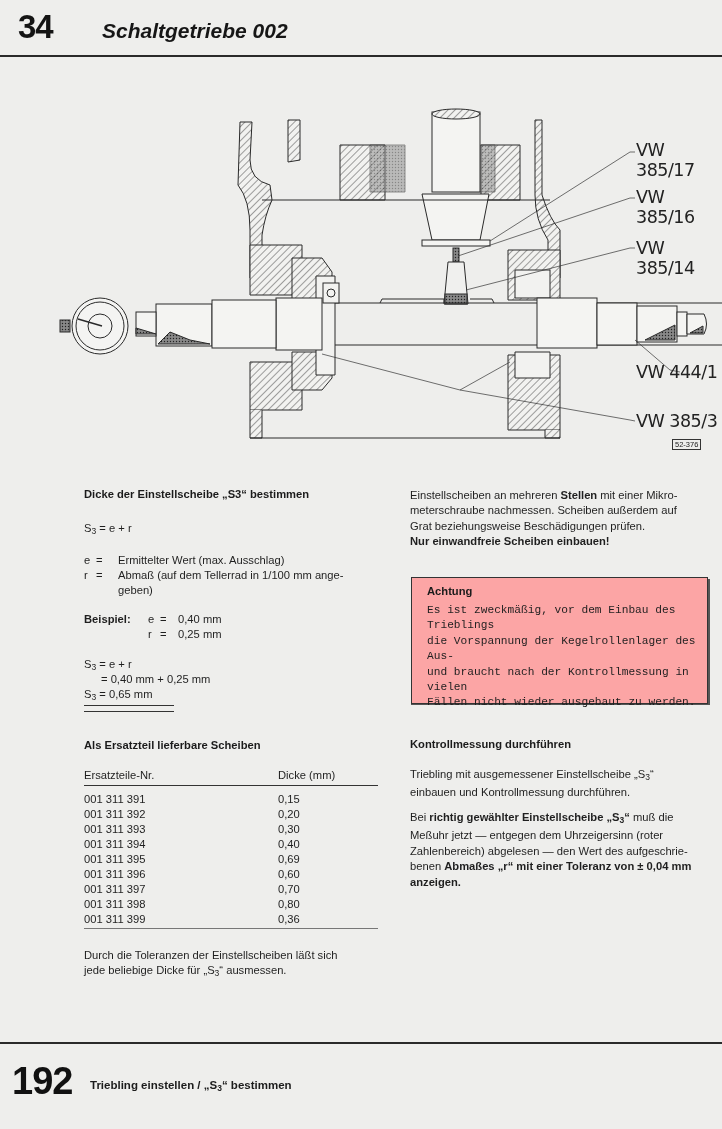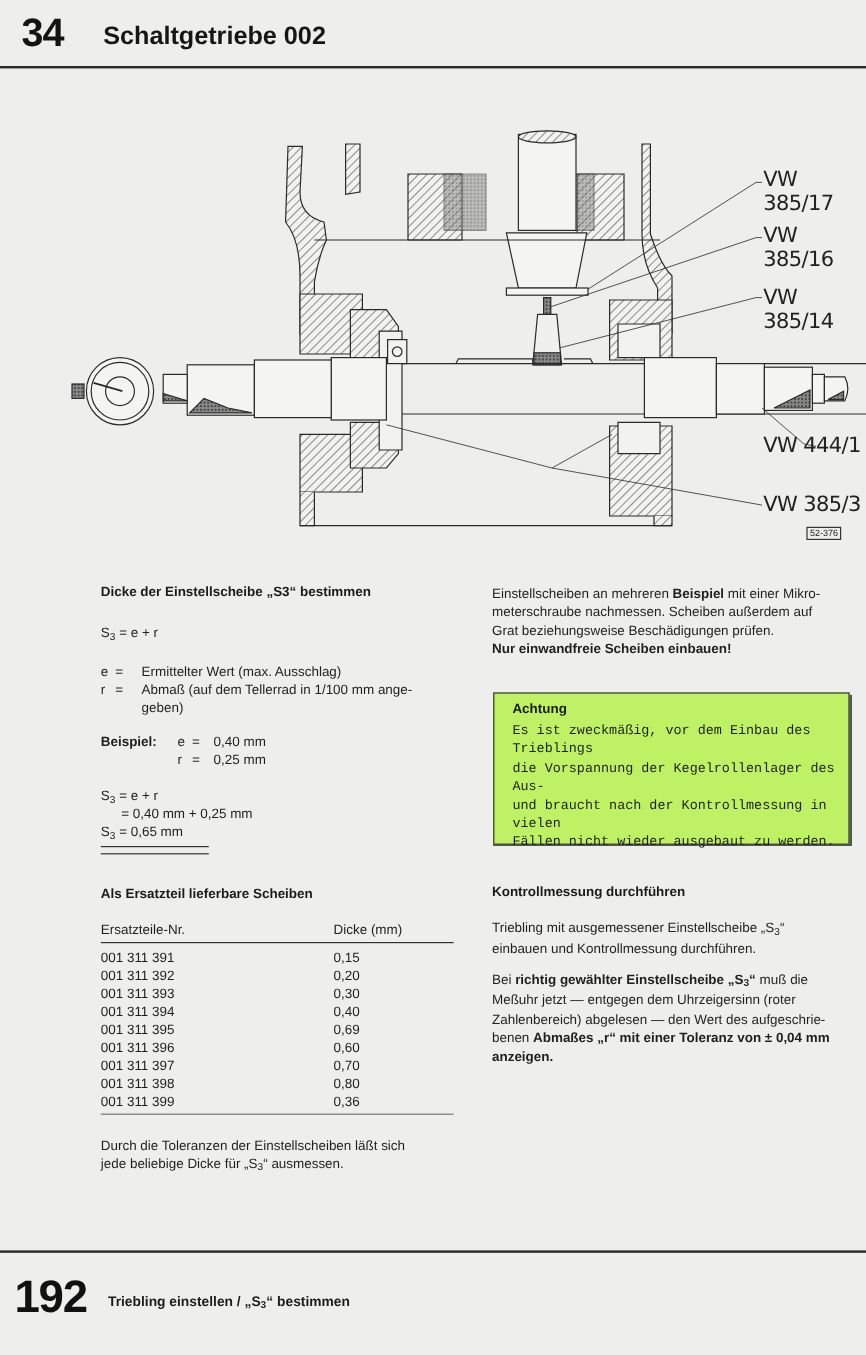--- a/index.html
+++ b/index.html
@@ -4,21 +4,21 @@
 <style>
   html, body { margin: 0; padding: 0; }
   body {
     width: 722px; height: 1129px; position: relative; overflow: hidden;
     background: #eeeeec;
     color: #1c1c1c;
     font-family: "Liberation Sans", "DejaVu Sans", sans-serif;
   }
   .abs { position: absolute; }
   .chapter-num { left: 18px; top: 8px; font-size: 33px; font-weight: bold; letter-spacing: -1px; color: #141414; }
-  .chapter-title { left: 86px; top: 19px; font-size: 21px; font-weight: bold; color: #161616; }
+  .chapter-title { left: 102px; top: 19px; font-size: 21px; font-weight: bold; color: #161616; font-style: italic; }
   .rule-top { left: 0; top: 55px; width: 722px; height: 2px; background: #2a2a2a; }
   .rule-bottom { left: 0; top: 1042px; width: 722px; height: 2px; background: #2a2a2a; }
   .page-num { left: 12px; top: 1060px; font-size: 38px; font-weight: bold; letter-spacing: -1px; color: #111; }
   .footer-title { left: 90px; top: 1079px; font-size: 11.5px; font-weight: bold; color: #1c1c1c; }
 
   .diagram { left: 40px; top: 100px; width: 682px; height: 370px; }
   .callout { font-size: 17.5px; color: #222; font-family: "DejaVu Sans", sans-serif; letter-spacing: -0.5px; }
   .figref { left: 672px; top: 439px; font-size: 7.5px; border: 1px solid #333; padding: 0 2px; line-height: 9px; color: #222; }
 
   .txt { font-size: 11.2px; line-height: 15.4px; color: #1f1f1f; }
@@ -210,29 +210,29 @@
   <div class="abs row-d" style="top:913px;">0,36</div>
 </div>
 <div class="abs table-foot-line"></div>
 
 <div class="abs txt" style="left:84px; top:948px;">Durch die Toleranzen der Einstellscheiben läßt sich</div>
 <div class="abs txt" style="left:84px; top:963px;">
   <span>jede beliebige Dicke für „S</span><span class="sub">3</span><span>“ ausmessen.</span>
 </div>
 
 <div class="abs txt" style="left:410px; top:488px; width:310px;">
-  <div><span>Einstellscheiben an mehreren </span><span class="bold">Beispiel</span><span> mit einer Mikro-</span></div>
+  <div><span>Einstellscheiben an mehreren </span><span class="bold">Stellen</span><span> mit einer Mikro-</span></div>
   <div>meterschraube nachmessen. Scheiben außerdem auf</div>
   <div>Grat beziehungsweise Beschädigungen prüfen.</div>
   <div class="bold">Nur einwandfreie Scheiben einbauen!</div>
 </div>
 
 <div class="abs achtung-shadow"></div>
 <div class="abs achtung-shadow-r"></div>
-<div class="abs achtung-box" style="background:#bef264;">
+<div class="abs achtung-box" style="background:#fca5a5;">
   <div class="abs h" style="left:15px; top:7px;">Achtung</div>
   <div class="abs txt" style="left:15px; top:25px; width:285px;font-family:Liberation Mono, monospace;">
     <div>Es ist zweckmäßig, vor dem Einbau des Trieblings</div>
     <div>die Vorspannung der Kegelrollenlager des Aus-</div>
     <div>und braucht nach der Kontrollmessung in vielen</div>
     <div>Fällen nicht wieder ausgebaut zu werden.</div>
   </div>
 </div>
 
 <div class="abs h" style="left:410px; top:738px;">Kontrollmessung durchführen</div>

